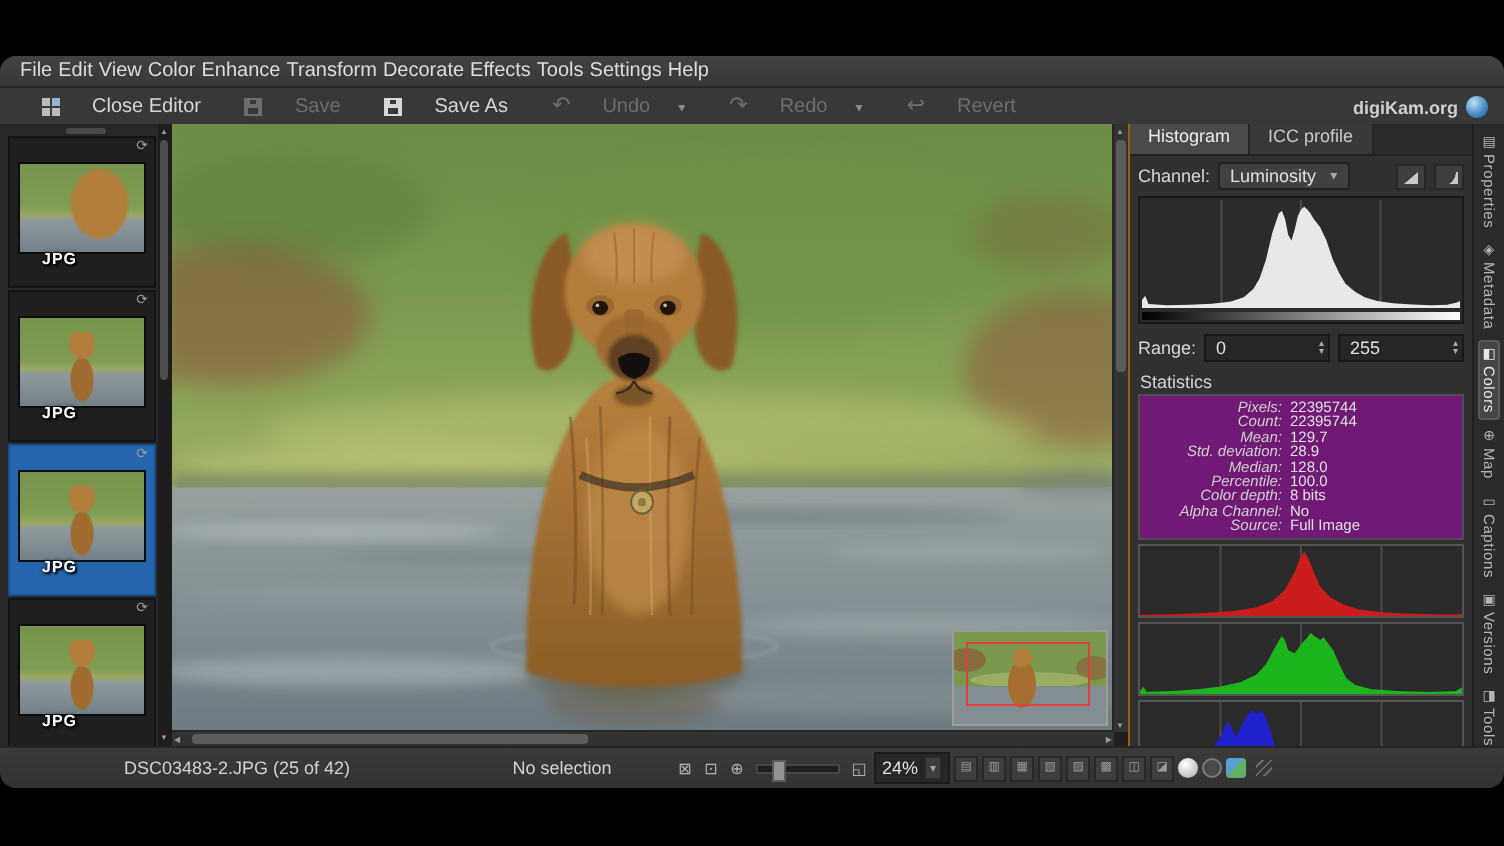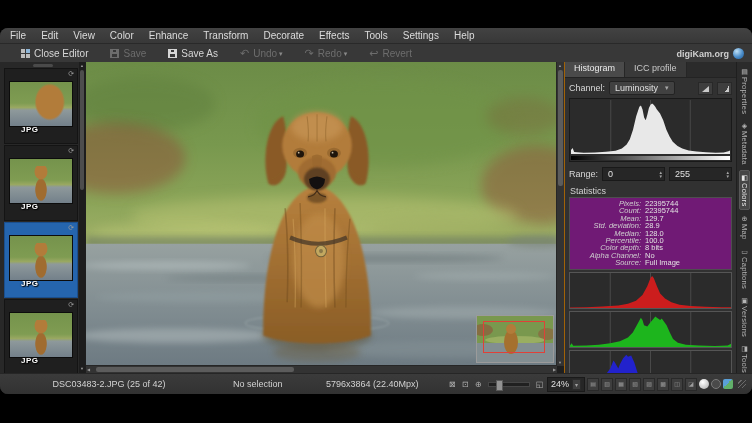--- a/index.html
+++ b/index.html
@@ -2,28 +2,28 @@
 <html><head>
 <meta charset="utf-8">
 <style>
   html,body{margin:0;padding:0;background:#000;}
   body{width:752px;height:423px;position:relative;overflow:hidden;
        font-family:"Liberation Sans",sans-serif;color:#d8d8d8;}
   .window{position:absolute;left:0;top:28px;width:752px;height:366px;
           background:#2f2f2f;border-radius:8px;overflow:hidden;
           box-shadow:inset 0 0 0 1px #1c1c1c;}
   
-  .menubar{height:15px;display:flex;align-items:center;gap:15px;padding:0 0 0 10px;
+  .menubar{height:15px;display:flex;align-items:center;gap:3px;padding:0 0 0 10px;
            background:linear-gradient(#424242,#383838);border-bottom:1px solid #292929;
            font-size:10px;color:#dcdcdc;}
   .menu-item{cursor:default;}
   
   .toolbar{height:19px;display:flex;align-items:center;gap:9px;padding:0 8px;
            background:#383838;border-bottom:1px solid #252525;font-size:10px;}
-  .tbtn{display:flex;align-items:center;gap:4px;color:#d6d6d6;padding-left:13px;}
+  .tbtn{display:flex;align-items:center;gap:16px;color:#d6d6d6;padding-left:13px;}
   .tbtn.disabled{color:#6d6d6d;}
   .ic-grid{width:9px;height:9px;position:relative;display:inline-block;}
   .ic-grid::before{content:"";position:absolute;width:4px;height:4px;background:#bcbcbc;
      box-shadow:5px 0 0 #8fb6d8,0 5px 0 #bcbcbc,5px 5px 0 #bcbcbc;}
   .ic-floppy{width:9px;height:9px;display:inline-block;background-color:currentColor;
      background-image:linear-gradient(#383838,#383838),linear-gradient(#383838,#383838);
      background-repeat:no-repeat;background-size:5px 3px,3px 2px;background-position:2px 5px,3px 1px;}
   .arrow-glyph{font-size:11px;line-height:9px;}
   .dd{font-size:7px;color:#8a8a8a;margin-left:-2px;}
   .brand{margin-left:auto;display:flex;align-items:center;gap:4px;font-size:9px;color:#cfcfcf;font-weight:bold;}
@@ -476,21 +476,20 @@
       <div class="side-tab">
         <span class="s-ic">◨</span>
         <span class="s-lb">Tools</span>
       </div>
     </div>
   </div>
 
   <div class="statusbar">
     <span class="sb-file">DSC03483-2.JPG (25 of 42)</span>
     <span class="sb-sel">No selection</span>
-    <span class="sb-dim">5796x3864 (22.40Mpx)</span>
     <span class="sb-controls">
       <span class="mi-ic">⊠</span>
       <span class="mi-ic">⊡</span>
       <span class="mi-ic">⊕</span>
       <span class="slider">
           <span class="handle"></span>
         </span>
       <span class="mi-ic">◱</span>
       <span class="zoom-combo">
         <span>24%</span>

